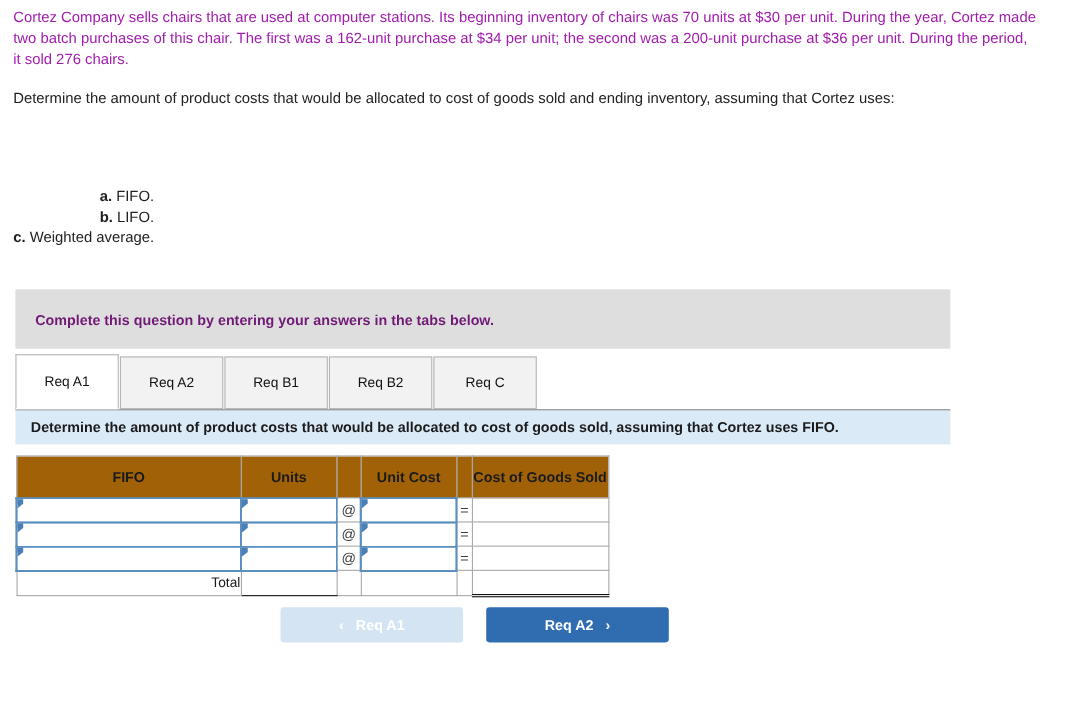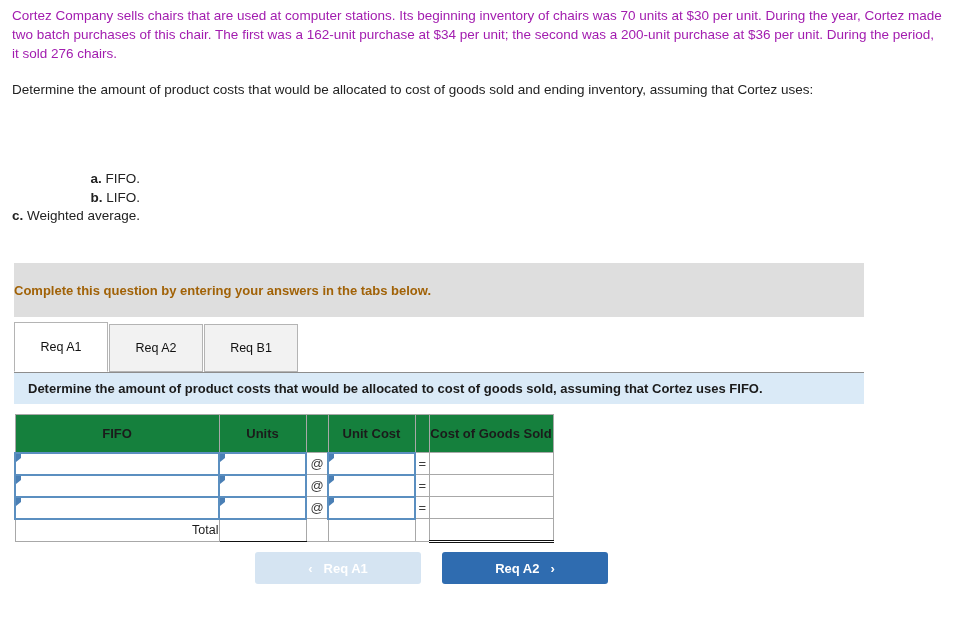--- a/index.html
+++ b/index.html
@@ -57,23 +57,24 @@
     position: absolute;
     left: 14px;
     top: 263px;
     width: 850px;
     height: 54px;
     background: #dedede;
     display: flex;
     align-items: center;
   }
   .gray-bar-text {
-    font-size: 13px;
-    font-weight: bold;
-    color: #a16207;
+    padding-left: 18px;
+    font-size: 13px;
+    font-weight: bold;
+    color: #701a75;
   }
 
   
   .tabs {
     position: absolute;
     left: 14px;
     top: 322px;
     height: 50px;
     display: flex;
     align-items: flex-end;
@@ -130,21 +131,21 @@
     color: #1b1b1b;
     table-layout: fixed;
   }
   .answer-table td, .answer-table th {
     border: 1px solid #a8a8a8;
     padding: 0;
     height: 20px;
     box-sizing: border-box;
   }
   .answer-table thead th {
-    background: #15803d;
+    background: #a16207;
     color: #1b1b1b;
     font-weight: bold;
     font-size: 13px;
     height: 38px;
     text-align: center;
     line-height: 15px;
   }
   .col-label  { width: 204px; }
   .col-units  { width: 87px; }
   .col-at     { width: 22px; }
@@ -251,20 +252,26 @@
 
 <div class="tabs">
   <div class="tab active">
       <span>Req A1</span>
     </div>
   <div class="tab">
       <span>Req A2</span>
     </div>
   <div class="tab">
       <span>Req B1</span>
+    </div>
+  <div class="tab">
+      <span>Req B2</span>
+    </div>
+  <div class="tab">
+      <span>Req C</span>
     </div>
 </div>
 
 <div class="blue-bar">
   <div class="blue-bar-text">Determine the amount of product costs that would be allocated to cost of goods sold, assuming that Cortez uses FIFO.</div>
 </div>
 
 <table class="answer-table">
   <colgroup>
     <col class="col-label">

